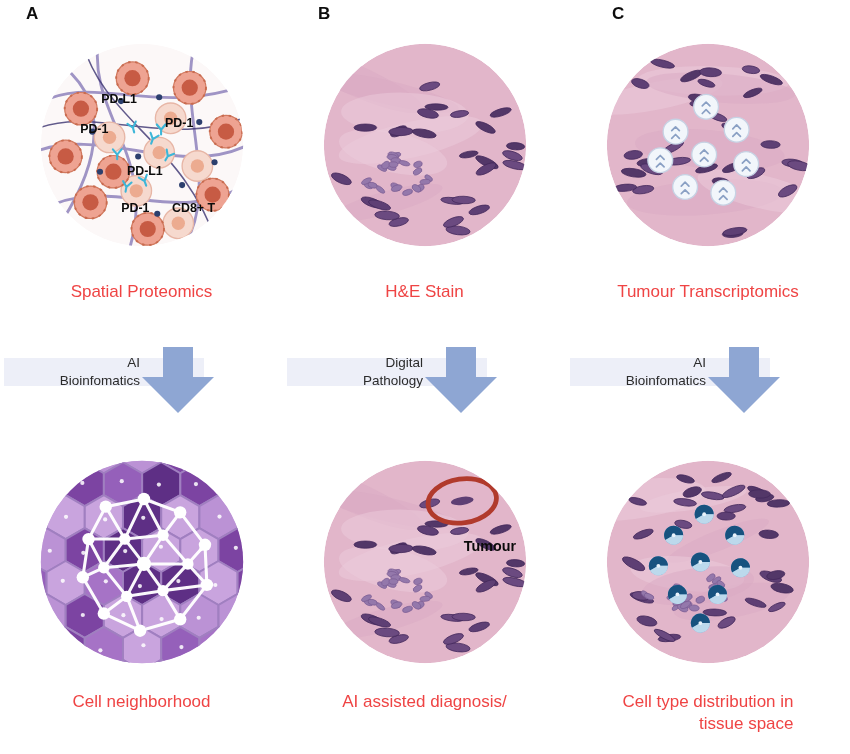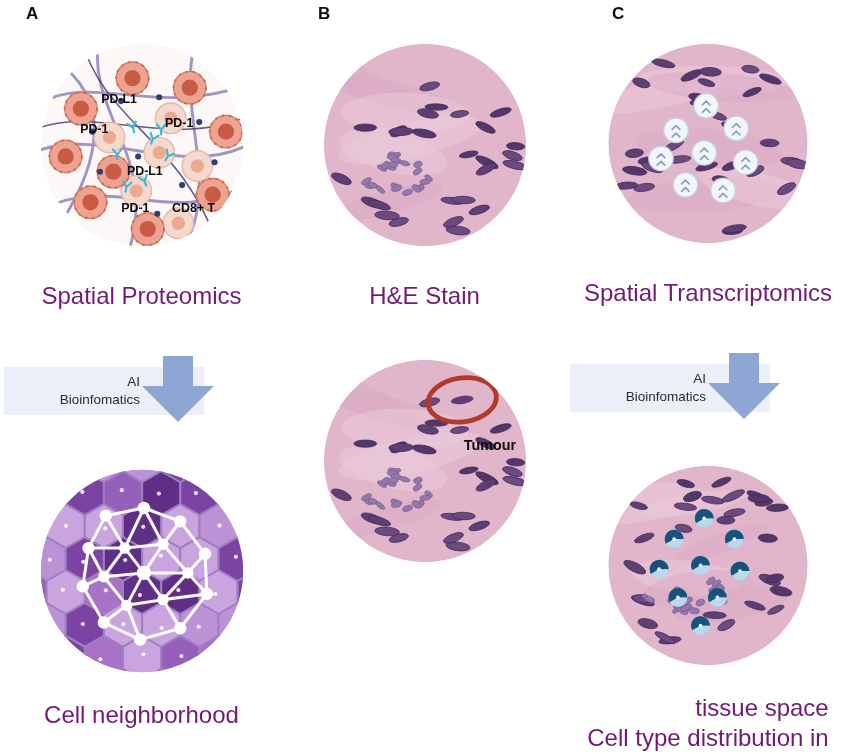--- a/index.html
+++ b/index.html
@@ -7,24 +7,24 @@
   .figure{position:relative;width:850px;height:754px;background:#fff;overflow:hidden;}
   .cols{display:flex;width:100%;height:100%;}
   .col{position:relative;width:283px;display:flex;flex-direction:column;align-items:center;}
   .col-c{width:284px;}
   .panel-letter{position:absolute;top:4px;left:26px;font-weight:bold;font-size:17px;color:#0d0d0d;}
   .col-b .panel-letter{left:35px;}
   .col-c .panel-letter{left:46px;}
   .circle-svg{width:210px;height:210px;display:block;}
   .top-svg{margin-top:40px;}
   .bottom-svg{margin-top:44px;}
-  .caption{margin-top:31px;font-size:24px;color:#701a75;text-align:center;line-height:1.28;}
+  .caption{margin-top:31px;font-size:17px;color:#ef4444;text-align:center;line-height:1.28;}
   .caption.bottom{margin-top:24px;text-align:right;}
   .arrow-row{position:relative;width:100%;height:66px;margin-top:44px;}
-  .arrow-band{position:absolute;left:4px;top:11px;width:200px;height:48px;background:#edeff8;
+  .arrow-band{position:absolute;left:4px;top:11px;width:200px;height:28px;background:#edeff8;
               display:flex;flex-direction:column;justify-content:center;align-items:flex-end;
               padding-right:64px;box-sizing:border-box;font-size:13.5px;color:#2b2b2b;
               line-height:1.3;text-align:right;}
   .arrow-svg{position:absolute;left:142px;top:0;width:72px;height:66px;}
   .circle-svg text{font-family:"Liberation Sans",sans-serif;font-weight:bold;fill:#0b0b0b;}
 </style>
 </head>
 <body>
 
 <div class="figure">
@@ -396,20 +396,29 @@
               <ellipse cx="101.1" cy="155.4" rx="5.0" ry="3.2" fill="#9478ab" stroke="#7a5c93" stroke-width="0.7" transform="rotate(31.4 101.1 155.4)"></ellipse>
               <ellipse cx="68.9" cy="131.1" rx="4.7" ry="3.4" fill="#9478ab" stroke="#7a5c93" stroke-width="0.7" transform="rotate(-32.4 68.9 131.1)"></ellipse>
               <ellipse cx="76.9" cy="130.5" rx="4.6" ry="2.9" fill="#9478ab" stroke="#7a5c93" stroke-width="0.7" transform="rotate(1.4 76.9 130.5)"></ellipse>
               <ellipse cx="48.7" cy="147.9" rx="5.7" ry="2.6" fill="#9478ab" stroke="#7a5c93" stroke-width="0.7" transform="rotate(-27.0 48.7 147.9)"></ellipse>
             </g>
         </g>
       </svg>
 
       <div class="caption">H&amp;E Stain</div>
 
+      <div class="arrow-row">
+        <div class="arrow-band">
+          <div>Digital</div>
+          <div>Pathology</div>
+        </div>
+        <svg class="arrow-svg" viewBox="0 0 72 66">
+          <polygon points="21,0 51,0 51,30 72,30 36,66 0,30 21,30" fill="#8ea6d3"></polygon>
+        </svg>
+      </div>
 
       <svg class="circle-svg bottom-svg" viewBox="0 0 220 220">
         <defs>
             <clipPath id="clipB2">
               <circle cx="110" cy="110" r="106"></circle>
             </clipPath>
           </defs>
         <g clip-path="url(#clipB2)">
           <circle cx="110" cy="110" r="106" fill="#e2b6ca"></circle>
           <g id="tissueB2">
@@ -468,20 +477,21 @@
               <ellipse cx="76.9" cy="130.5" rx="4.6" ry="2.9" fill="#9478ab" stroke="#7a5c93" stroke-width="0.7" transform="rotate(1.4 76.9 130.5)"></ellipse>
               <ellipse cx="48.7" cy="147.9" rx="5.7" ry="2.6" fill="#9478ab" stroke="#7a5c93" stroke-width="0.7" transform="rotate(-27.0 48.7 147.9)"></ellipse>
             </g>
           <ellipse cx="149" cy="46" rx="12" ry="4.2" fill="#5e3f74" transform="rotate(-8 149 46)"></ellipse>
           <ellipse cx="149" cy="46" rx="36" ry="23" fill="none" stroke="#b13a2c" stroke-width="5" transform="rotate(-8 149 46)"></ellipse>
           <text x="178" y="98" font-size="15" text-anchor="middle">Tumour</text>
         </g>
       </svg>
 
       <div class="caption bottom">
+        <div>AI assisted diagnosis/</div>
       </div>
     </div>
 
     <div class="col col-c">
       <div class="panel-letter">C</div>
 
       <svg class="circle-svg top-svg" viewBox="0 0 220 220">
         <defs>
             <clipPath id="clipC1">
               <circle cx="110" cy="110" r="106"></circle>
@@ -549,21 +559,21 @@
               <circle cx="86" cy="154" r="13" fill="#f2f6fb" stroke="#c6d2e4" stroke-width="1.4"></circle>
               <path d="M82,153 l4,-4 l4,4" fill="none" stroke="#8aa0c4" stroke-width="1.8" stroke-linecap="round" stroke-linejoin="round"></path>
               <path d="M82,161 l4,-4 l4,4" fill="none" stroke="#8aa0c4" stroke-width="1.8" stroke-linecap="round" stroke-linejoin="round"></path>
               <circle cx="126" cy="160" r="13" fill="#f2f6fb" stroke="#c6d2e4" stroke-width="1.4"></circle>
               <path d="M122,159 l4,-4 l4,4" fill="none" stroke="#8aa0c4" stroke-width="1.8" stroke-linecap="round" stroke-linejoin="round"></path>
               <path d="M122,167 l4,-4 l4,4" fill="none" stroke="#8aa0c4" stroke-width="1.8" stroke-linecap="round" stroke-linejoin="round"></path>
             </g>
         </g>
       </svg>
 
-      <div class="caption">Spatial Transcriptomics</div>
+      <div class="caption">Tumour Transcriptomics</div>
 
       <div class="arrow-row">
         <div class="arrow-band">
           <div>AI</div>
           <div>Bioinfomatics</div>
         </div>
         <svg class="arrow-svg" viewBox="0 0 72 66">
           <polygon points="21,0 51,0 51,30 72,30 36,66 0,30 21,30" fill="#8ea6d3"></polygon>
         </svg>
       </div>
@@ -670,19 +680,19 @@
               <circle cx="120" cy="144" r="2" fill="#e8f2fa"></circle>
               <circle cx="102" cy="174" r="10" fill="#6fa8d4"></circle>
               <path d="M102,174 L112,174 A10,10 0 1 0 93.34,179 Z" fill="#17527f"></path>
               <path d="M102,174 L93.34,179 A10,10 0 0 0 112,174 Z" fill="#bcd9ec"></path>
               <circle cx="102" cy="174" r="2" fill="#e8f2fa"></circle>
             </g>
         </g>
       </svg>
 
       <div class="caption bottom">
+        <div>Cell type distribution in</div>
         <div>tissue space</div>
-        <div>Cell type distribution in</div>
       </div>
     </div>
 
   </div>
 </div>
 
 </body></html>

